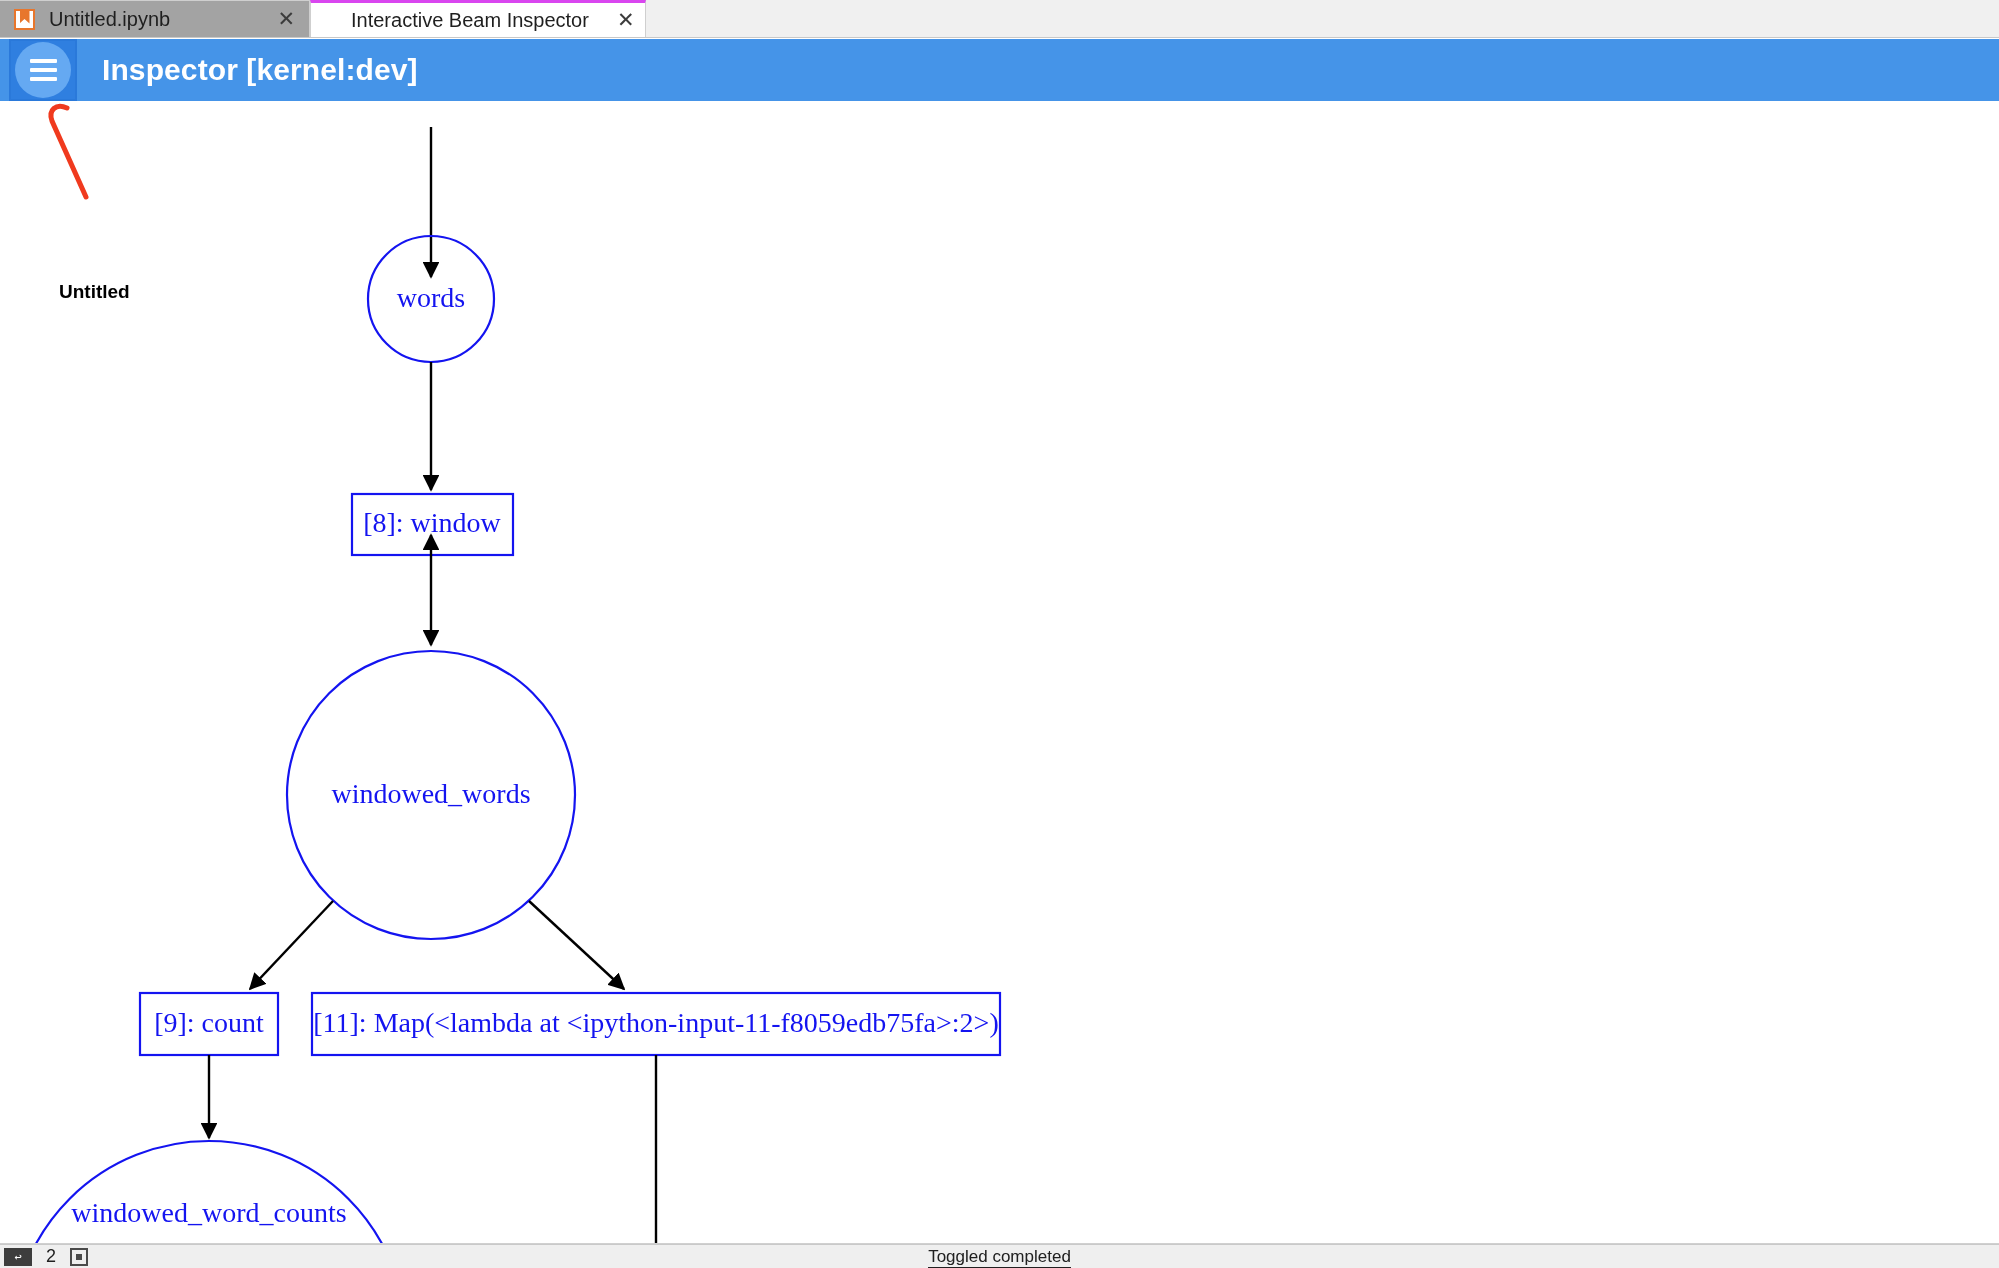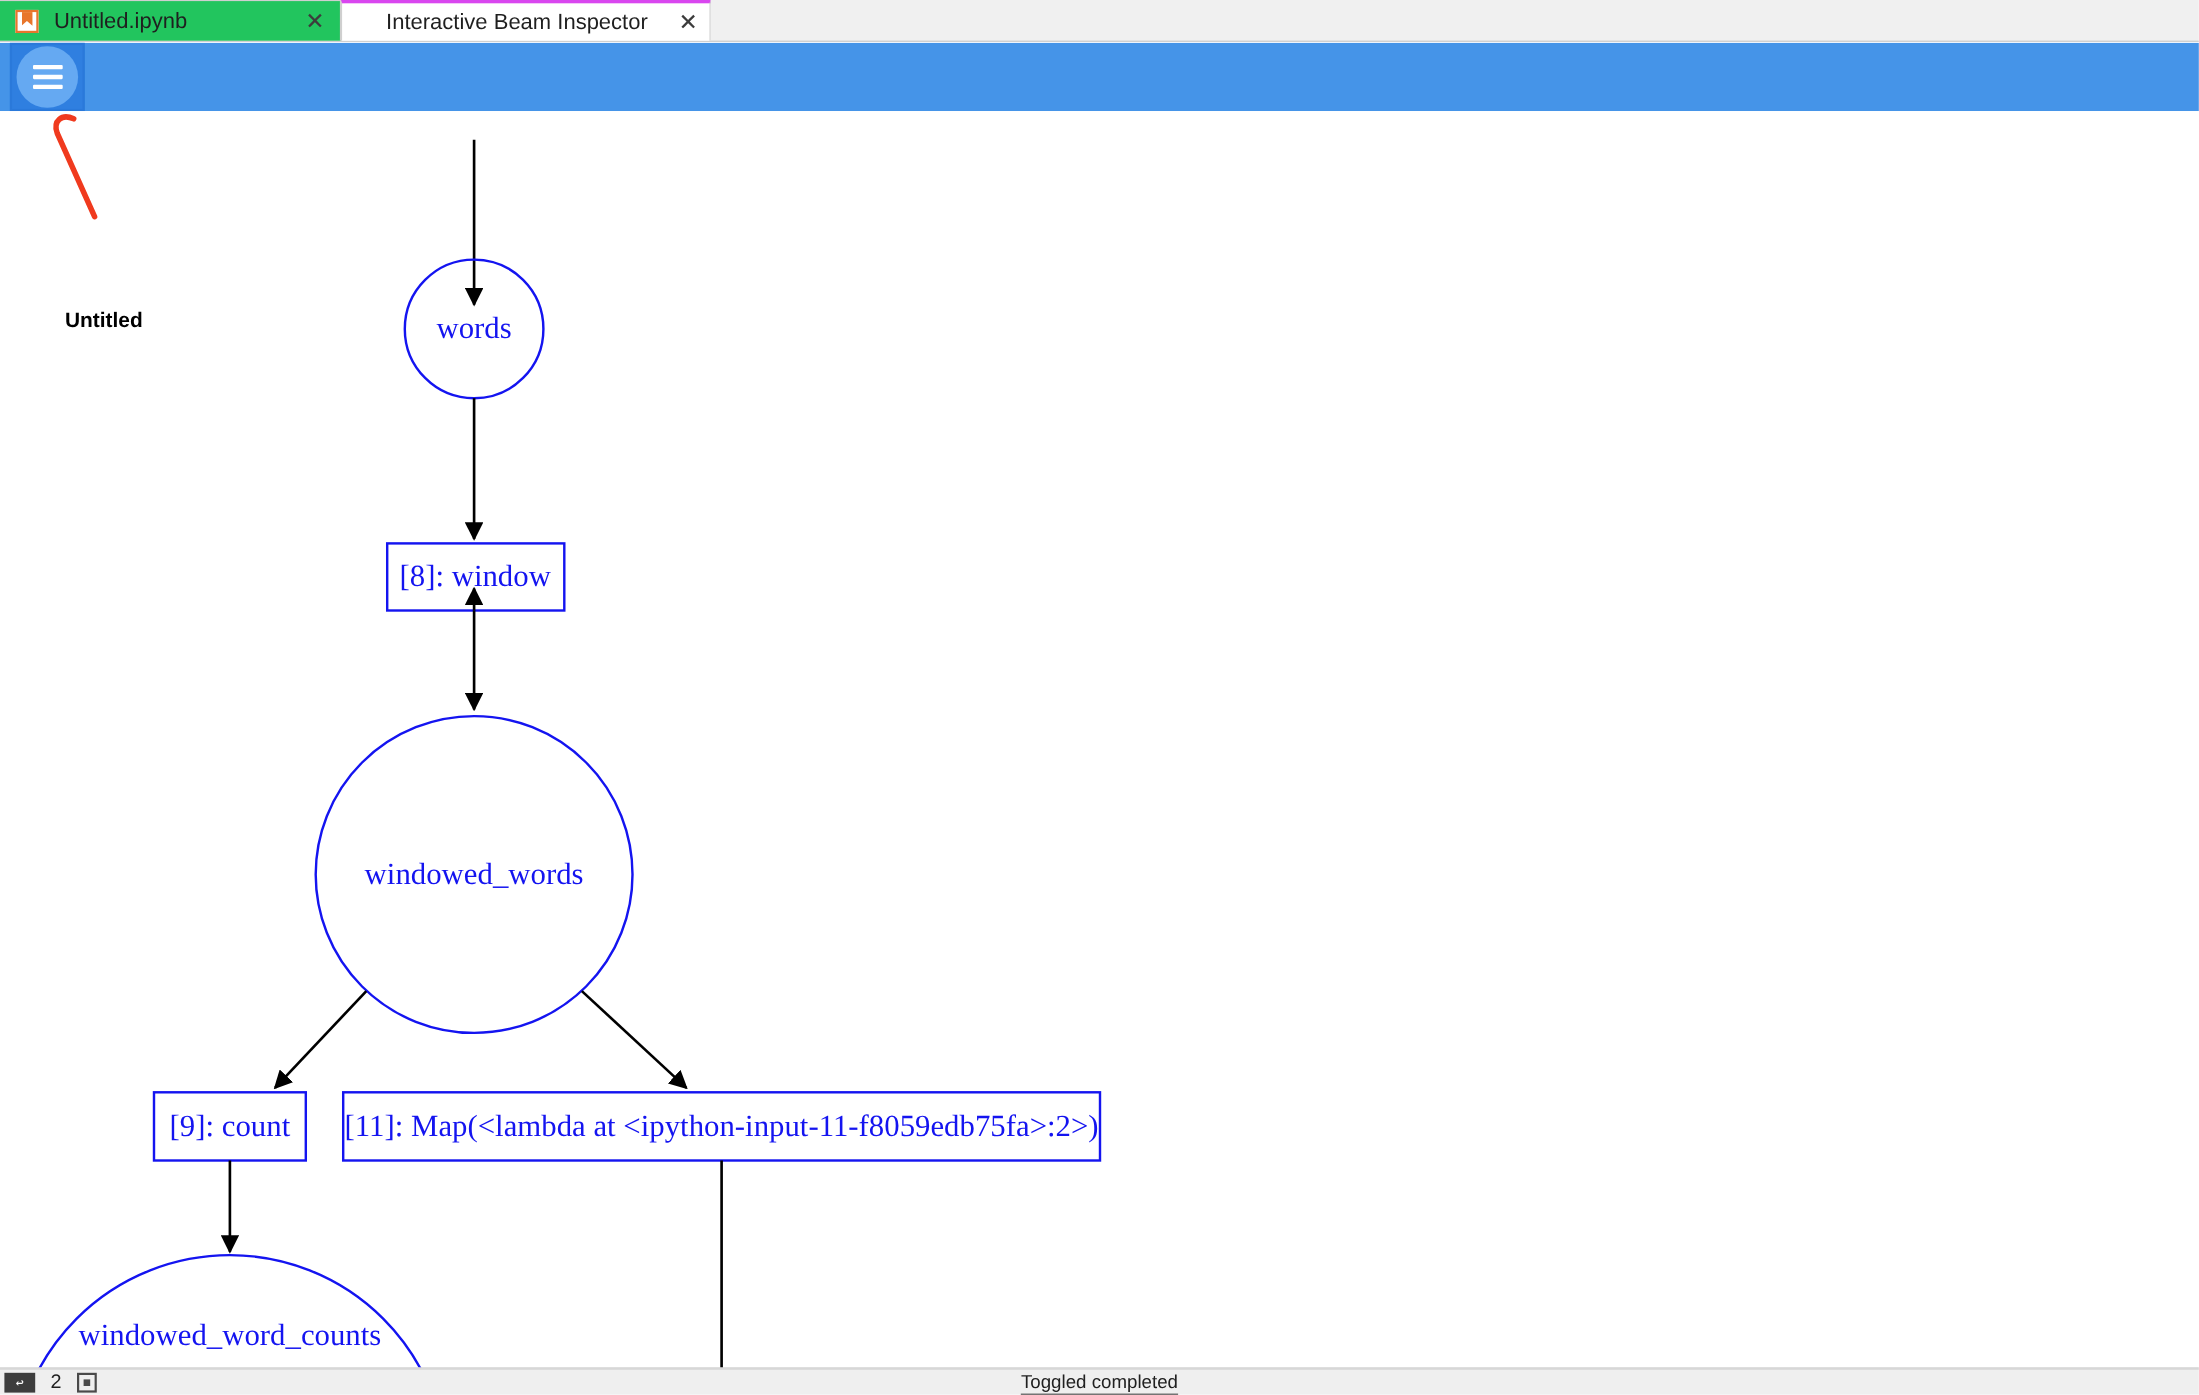--- a/index.html
+++ b/index.html
@@ -37,21 +37,21 @@
     font-size: 20px;
     color: #1f1f1f;
     background: #f7f7f7;
     border-right: 1px solid #cfcfcf;
     border-top: 1px solid #cfcfcf;
     position: relative;
     white-space: nowrap;
   }
   .tab.inactive {
     width: 310px;
-    background: #22c55e;
+    background: #a3a3a3;
     justify-content: flex-start;
   }
   .tab.active {
     background: #ffffff;
     border-top: 3px solid #d946ef;
     border-left: 1px solid #cfcfcf;
     padding-left: 40px;
     padding-right: 10px;
   }
   .tab-label { flex: 1; }
@@ -247,20 +247,21 @@
 </div>
 
 <div id="inspector-header">
   <div id="toggle-btn">
     <div class="circle">
       <span></span>
       <span></span>
       <span></span>
     </div>
   </div>
+  <div id="inspector-title">Inspector [kernel:dev]</div>
 </div>
 
 <div id="canvas">
   <svg id="graph-svg" width="1999" height="1143" viewBox="0 0 1999 1143">
     <defs>
       <marker id="arrow" viewBox="0 0 10 10" refX="9" refY="5" markerWidth="7" markerHeight="7" orient="auto-start-reverse">
         <path d="M 0 0 L 10 5 L 0 10 z" fill="#000000"></path>
       </marker>
     </defs>
 

